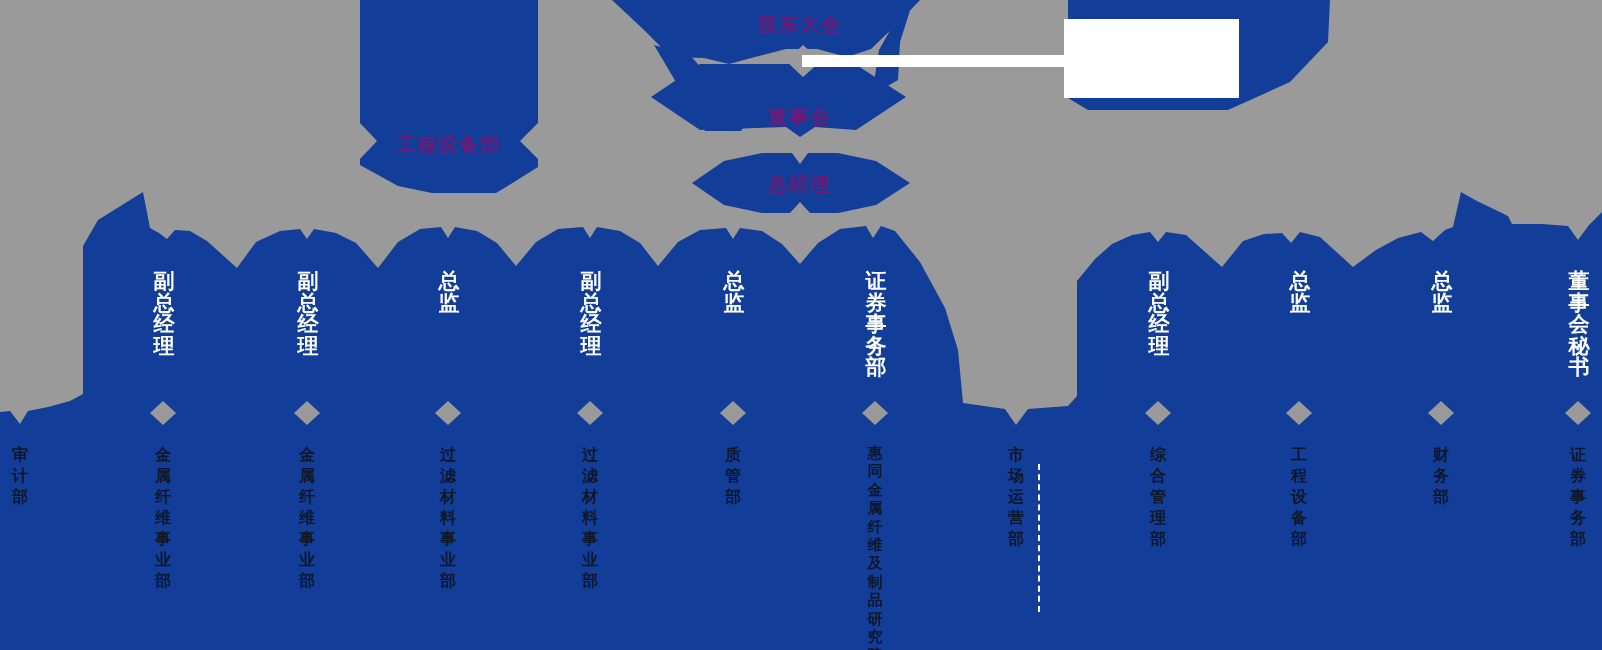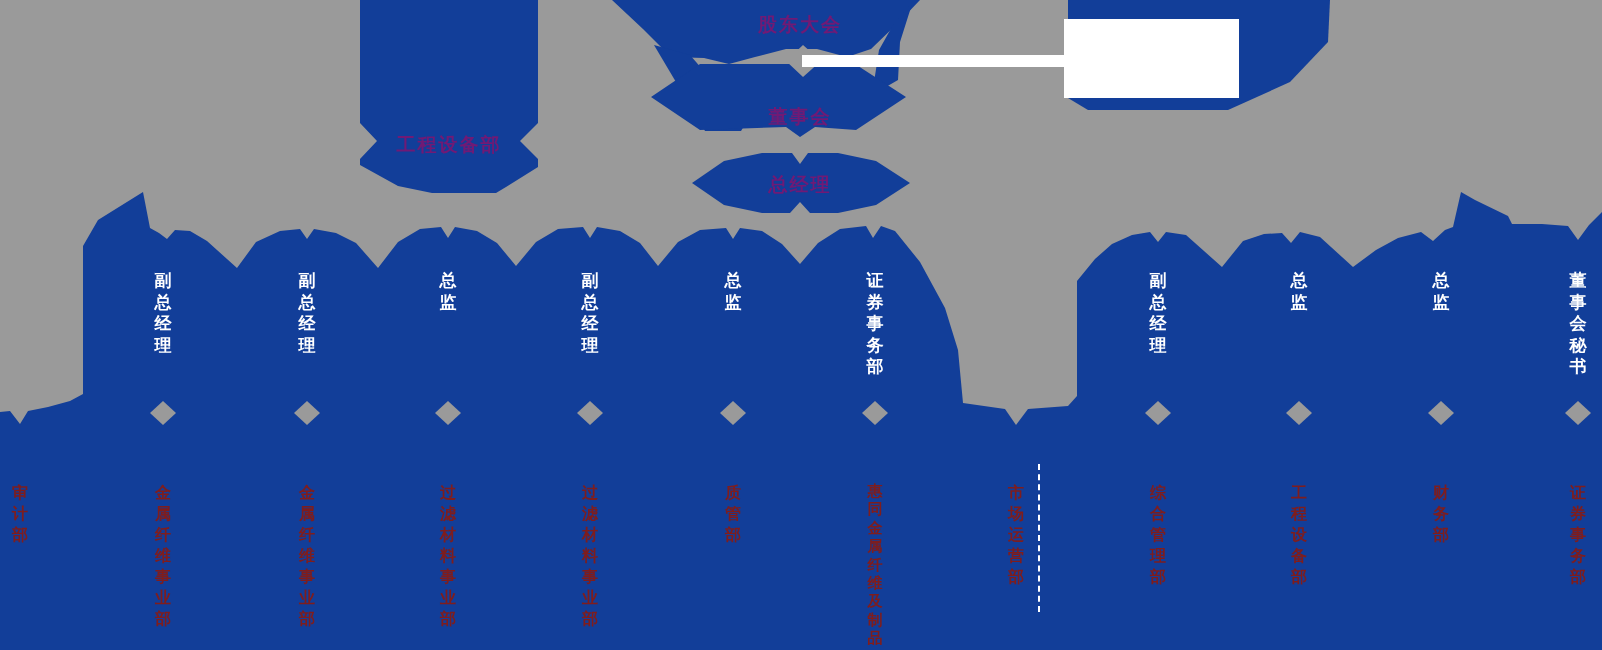--- a/index.html
+++ b/index.html
@@ -22,39 +22,38 @@
     font-weight: bold;
   }
   .col { position: absolute; top: 0; width: 0; height: 650px; }
   .vtitle {
     position: absolute;
     top: 270px;
     left: 0;
     transform: translateX(-50%);
     width: 19px;
     color: #ffffff;
-    font-size: 17px;
+    font-size: 21px;
     line-height: 21.5px;
-    text-align: center;
+    text-align: left;
     word-break: break-all;
     font-weight: bold;
   }
   .vdept {
     position: absolute;
     top: 444px;
     left: 0;
     transform: translateX(-50%);
     width: 18px;
-    color: #7f1d1d;
+    color: #0f172a;
     font-size: 16px;
     line-height: 21px;
     text-align: center;
     word-break: break-all;
     font-weight: bold;
-    margin-top: 38px;
   }
   .vdept.tight { font-size: 15px; line-height: 18.4px; width: 17px; }
   .dash-line {
     position: absolute;
     left: 1038px;
     top: 464px;
     height: 148px;
     width: 0;
     border-left: 2px dashed #ffffff;
   }

